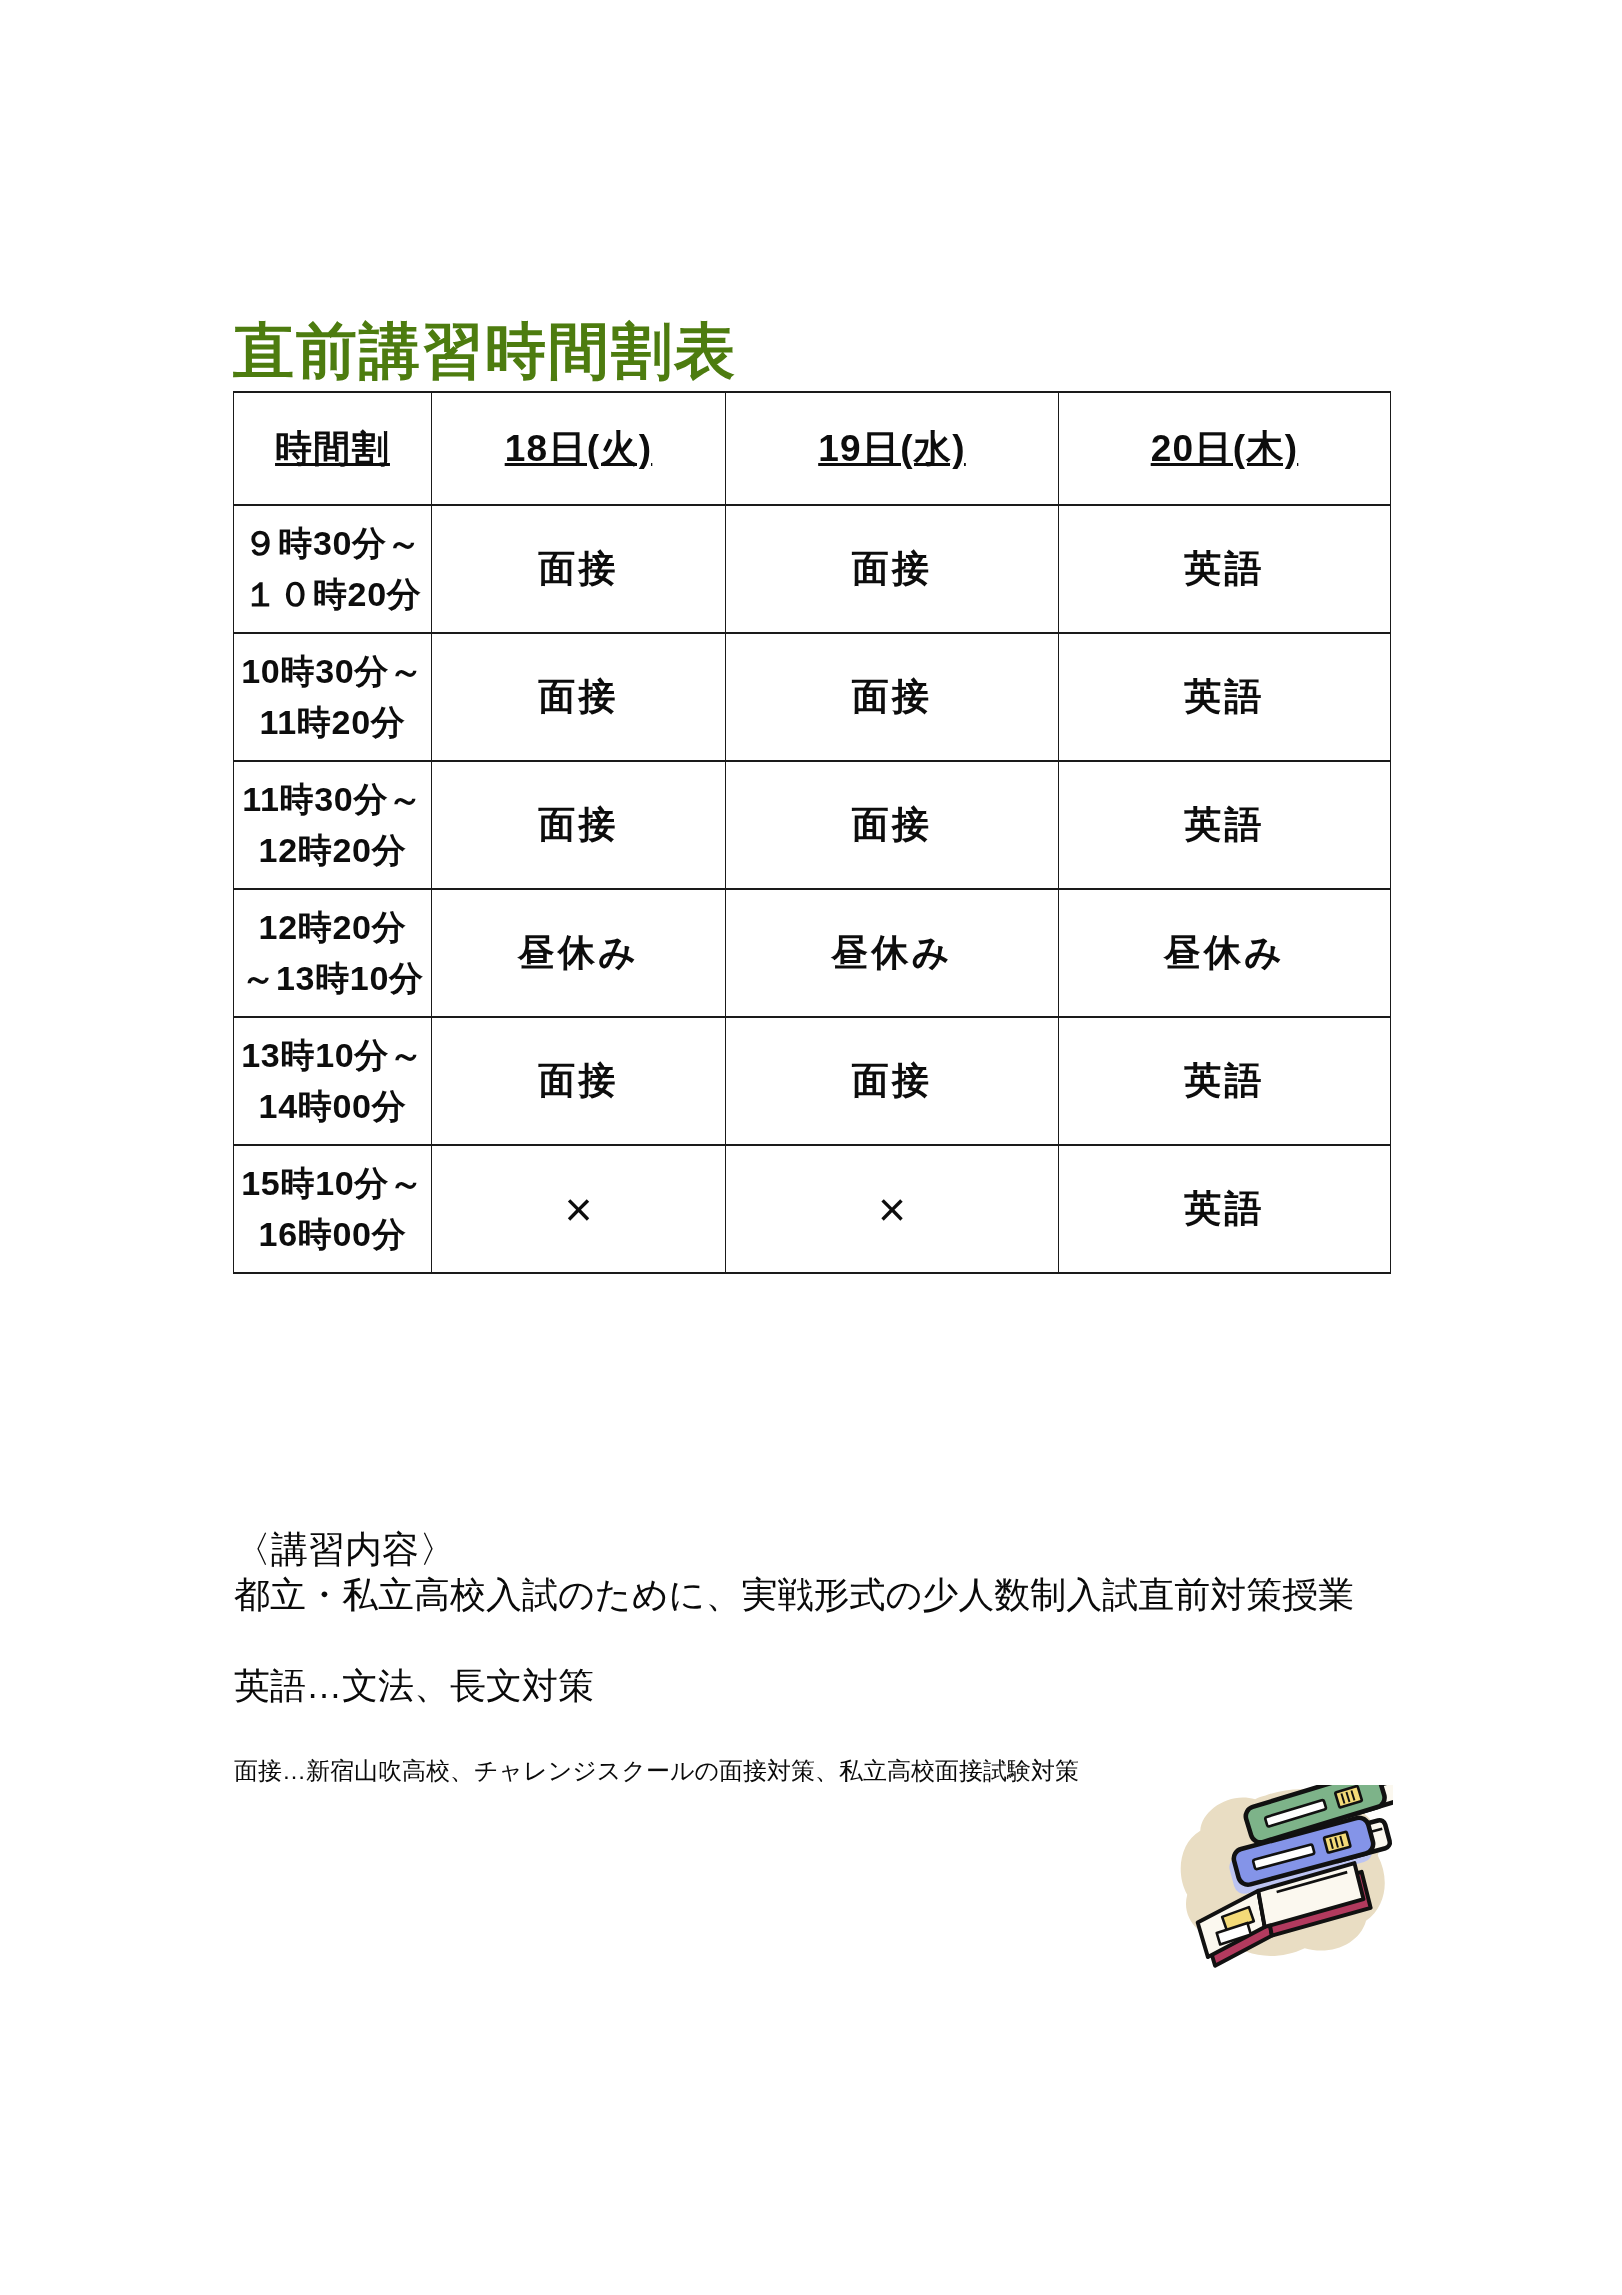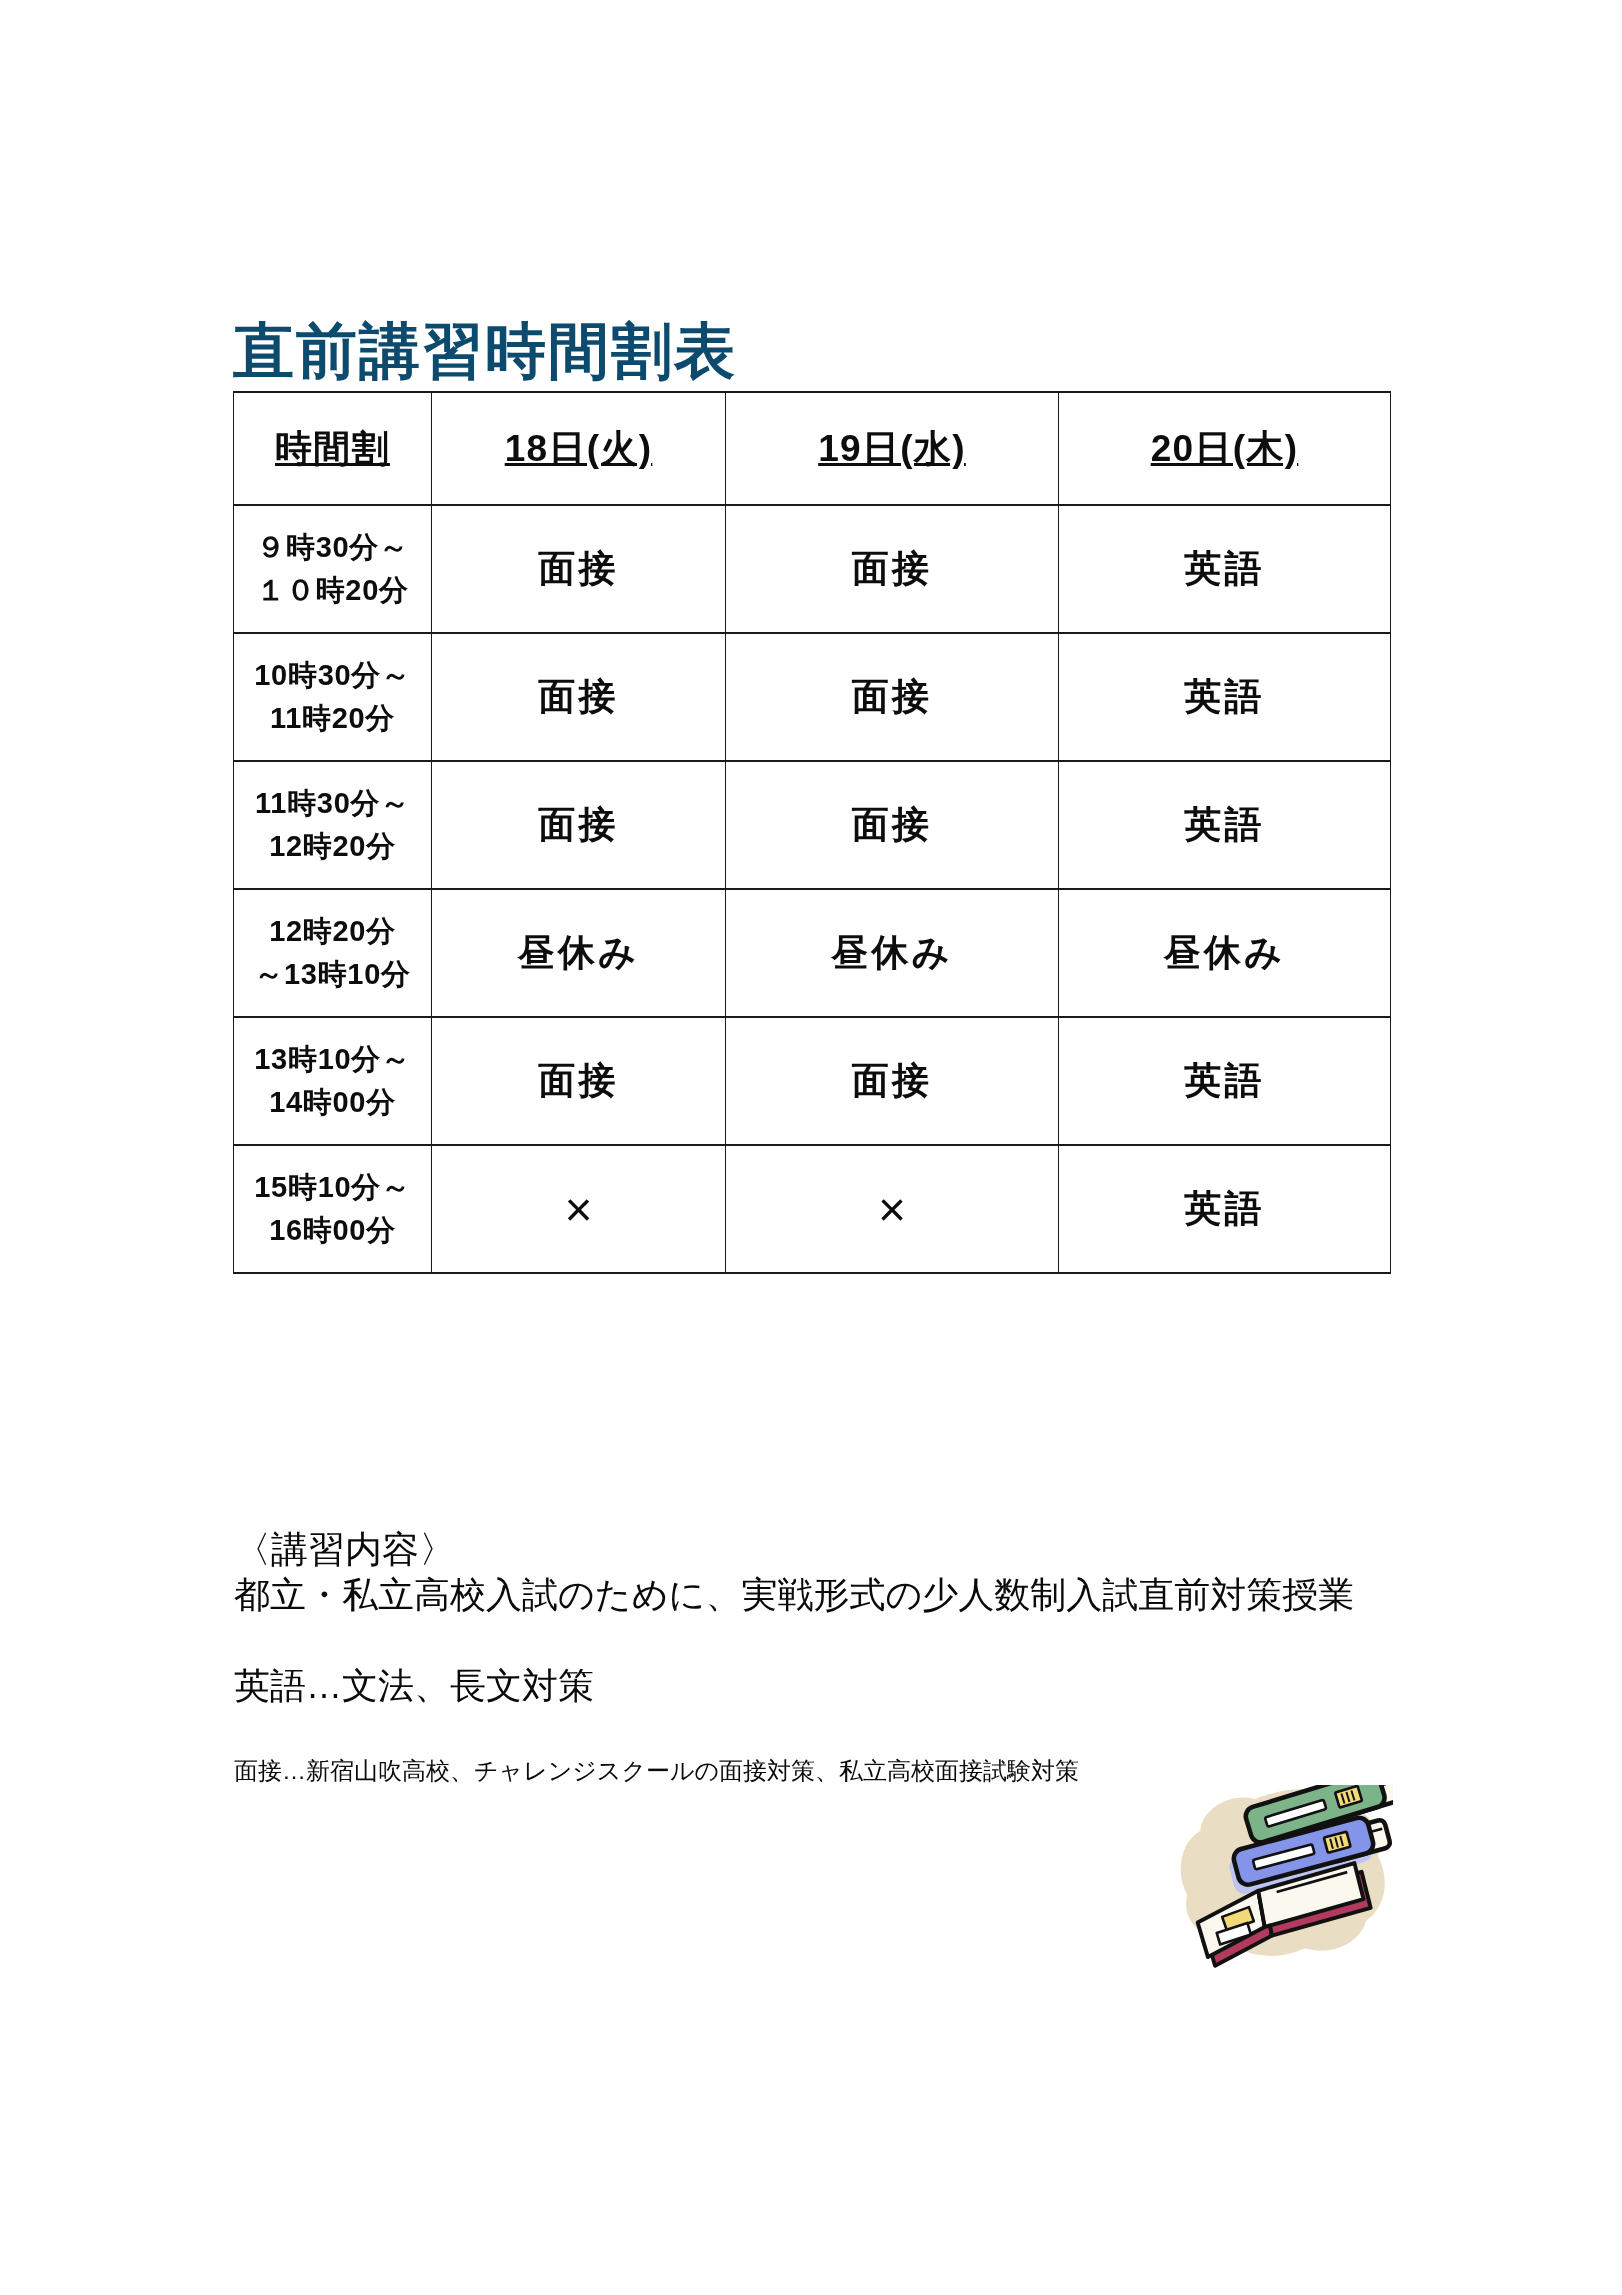--- a/index.html
+++ b/index.html
@@ -6,37 +6,37 @@
   body{
     width:1622px;height:2295px;background:#ffffff;
     font-family:"Liberation Sans","DejaVu Sans",sans-serif;
     color:#0d0d0d;
   }
   .page{position:relative;width:1622px;height:2295px;overflow:hidden;background:#fff;}
 
   .doc-title{
     position:absolute;left:233px;top:321px;margin:0;
     font-size:61px;font-weight:900;line-height:1;letter-spacing:2px;
-    color:#0c4a6e;white-space:nowrap;
+    color:#4d7c0f;white-space:nowrap;
   }
 
   table.timetable{
     position:absolute;left:233px;top:391px;width:1157px;
     border-collapse:collapse;table-layout:fixed;
   }
   .timetable th,.timetable td{
     border:2px solid #1a1a1a;
     border-left-width:1.3px;border-right-width:1.3px;
     text-align:center;vertical-align:middle;padding:0;
     background:#fff;
   }
   .timetable thead tr{height:113px;}
   .timetable tbody tr{height:128px;}
   .timetable th{font-size:37px;font-weight:700;letter-spacing:1.3px;text-decoration:underline;}
-  td.time{font-size:29px;font-weight:600;line-height:1.5;letter-spacing:0.7px;}
+  td.time{font-size:34px;font-weight:600;line-height:1.5;letter-spacing:0.7px;}
   td.subj{font-size:37px;font-weight:800;letter-spacing:3.3px;}
   td.subj.cross{font-size:48px;font-weight:400;letter-spacing:0;}
 
   .note{
     position:absolute;left:234px;margin:0;
     font-weight:400;line-height:1.2;white-space:nowrap;color:#0a0a0a;
   }
   .note-heading{top:1528px;font-size:37px;}
   .note-1{top:1573px;font-size:36px;text-align:center;}
   .note-2{top:1664px;font-size:36px;}

